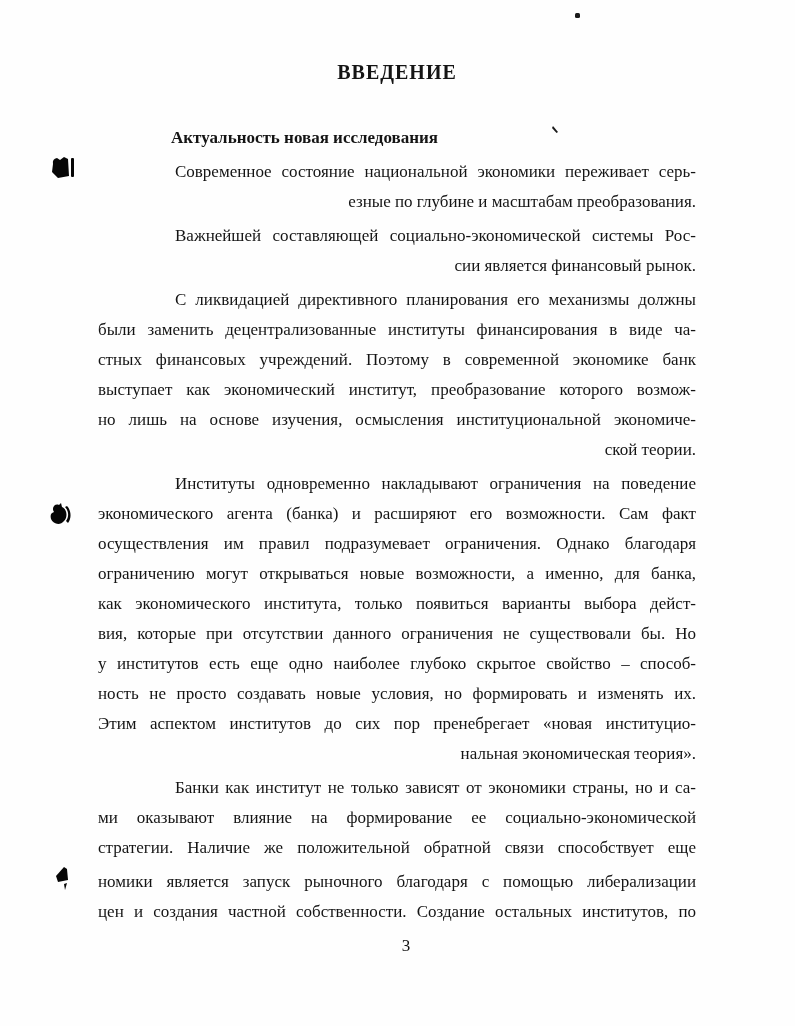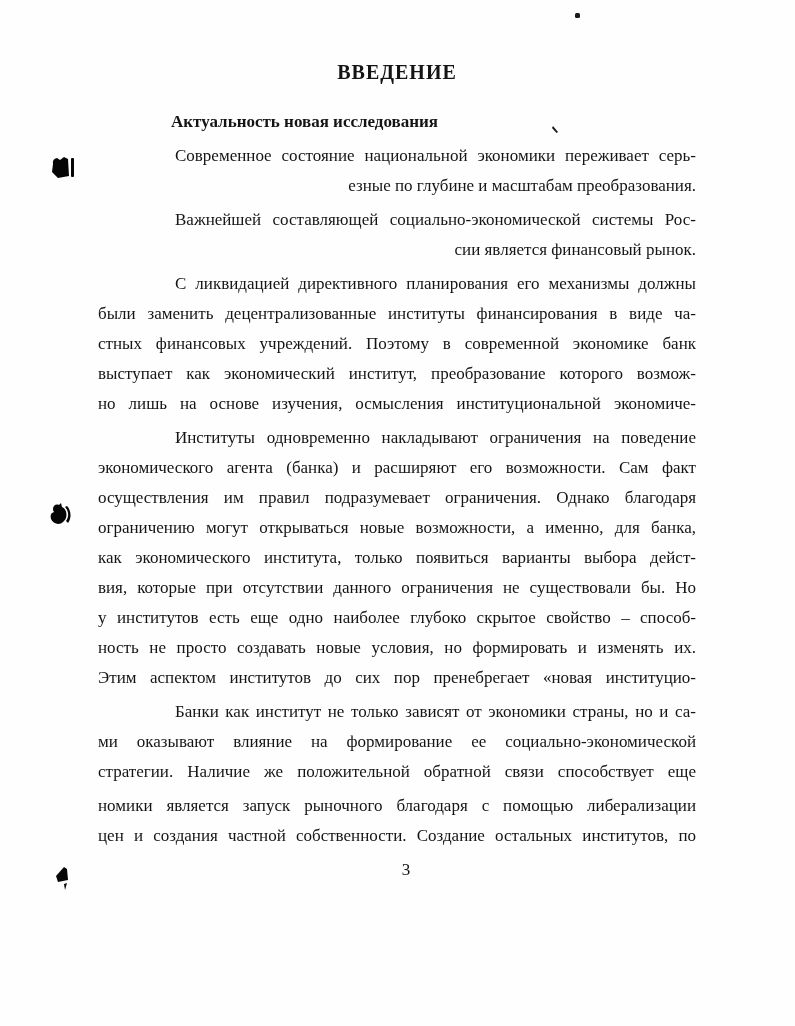--- a/index.html
+++ b/index.html
@@ -24,21 +24,21 @@
     font-size: 17px;
     line-height: 30px;
   }
   .doc-title {
     height: 30px;
     line-height: 30px;
     text-align: center;
     font-weight: bold;
     font-size: 20px;
     letter-spacing: 1px;
-    margin-bottom: 20px;
+    margin-bottom: 36px;
   }
   .section-heading {
     height: 30px;
     line-height: 30px;
     font-weight: bold;
     text-indent: 77px;
   }
   .paragraph { margin: 4px; }
   .line {
     height: 30px;
@@ -106,31 +106,33 @@
         <div class="paragraph">
           <div class="line first just">Важнейшей составляющей социально-экономической системы Рос-</div>
           <div class="line last">сии является финансовый рынок.</div>
         </div>
         <div class="paragraph">
           <div class="line first just">С ликвидацией директивного планирования его механизмы должны</div>
           <div class="line just">были заменить децентрализованные институты финансирования в виде ча-</div>
           <div class="line just">стных финансовых учреждений. Поэтому в современной экономике банк</div>
           <div class="line just">выступает как экономический институт, преобразование которого возмож-</div>
           <div class="line just">но лишь на основе изучения, осмысления институциональной экономиче-</div>
+          <div class="line last">ской теории.</div>
         </div>
         <div class="paragraph">
           <div class="line first just">Институты одновременно накладывают ограничения на поведение</div>
           <div class="line just">экономического агента (банка) и расширяют его возможности. Сам факт</div>
           <div class="line just">осуществления им правил подразумевает ограничения. Однако благодаря</div>
           <div class="line just">ограничению могут открываться новые возможности, а именно, для банка,</div>
           <div class="line just">как экономического института, только появиться варианты выбора дейст-</div>
           <div class="line just">вия, которые при отсутствии данного ограничения не существовали бы. Но</div>
           <div class="line just">у институтов есть еще одно наиболее глубоко скрытое свойство – способ-</div>
           <div class="line just">ность не просто создавать новые условия, но формировать и изменять их.</div>
           <div class="line just">Этим аспектом институтов до сих пор пренебрегает «новая институцио-</div>
+          <div class="line last">нальная экономическая теория».</div>
         </div>
         <div class="paragraph">
           <div class="line first just">Банки как институт не только зависят от экономики страны, но и са-</div>
           <div class="line just">ми оказывают влияние на формирование ее социально-экономической</div>
           <div class="line just">стратегии. Наличие же положительной обратной связи способствует еще</div>
         </div>
         <div class="paragraph">
           <div class="line just">номики является запуск рыночного благодаря с помощью либерализации</div>
           <div class="line just">цен и создания частной собственности. Создание остальных институтов, по</div>
         </div>

